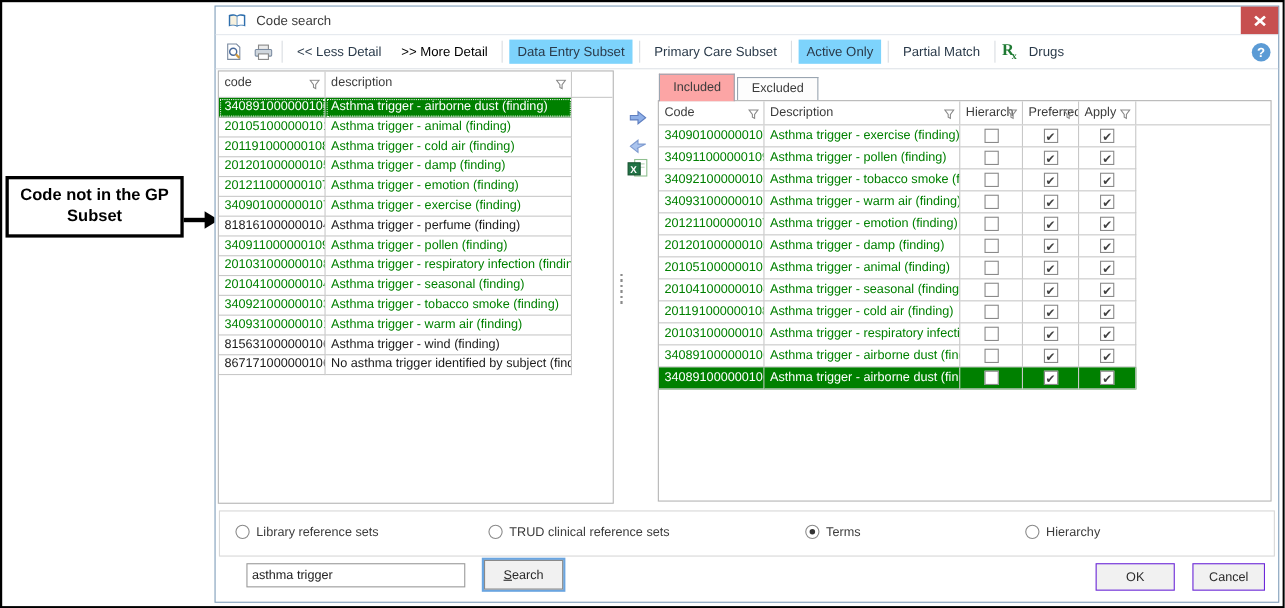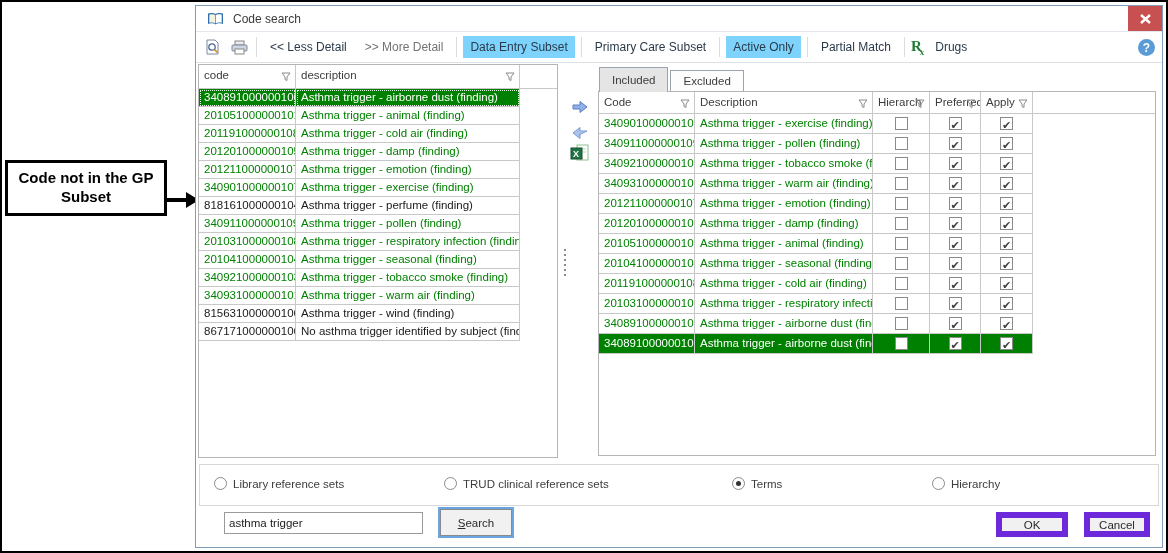--- a/index.html
+++ b/index.html
@@ -19,21 +19,21 @@
             border:1px solid #7f9db9; }
 
   .titlebar { position:relative; height:26px; border-bottom:1px solid #e4e8ee; display:flex; align-items:center; padding-left:8px; }
   .titlebar .title { font-size:12px; color:#3a3a3a; margin-left:7px; }
   .close-btn { position:absolute; top:0; right:0; width:34px; height:25px; background:#c75050;
                display:flex; align-items:center; justify-content:center; cursor:default; }
 
   .toolbar { position:relative; height:31px; border-bottom:1px solid #dfe3e8; display:flex; align-items:center; padding-left:6px; gap:4px; }
   .tbtn { font-size:12px; color:#2a3a4a; padding:4px 7px; white-space:nowrap; }
   .tbtn.hl { background:#7dd3fc; }
-  .tbtn.disabled { color:#737373; }
+  .tbtn.disabled { color:#000000; }
   .tsep { width:1px; height:20px; background:#d9dde2; margin:0 2px; }
   .ticon { display:flex; align-items:center; justify-content:center; width:22px; height:22px; }
   .help-btn { position:absolute; right:7px; top:7px; width:17px; height:17px; border-radius:50%; background:#5b9bd5;
               color:#fff; font-size:12px; font-weight:bold; display:flex; align-items:center; justify-content:center; }
 
   
   .rx-icon { color:#1f7a33; font-family:"Liberation Serif", serif; font-weight:bold; font-size:15px; }
   .rx-icon::before { content:"R"; }
   .rx-icon::after { content:"x"; font-size:9px; vertical-align:-4px; margin-left:-2px; }
 
@@ -51,42 +51,42 @@
 
   
   .mid-btn { position:absolute; }
   .grip { position:absolute; left:368px; top:243px; width:3px; height:28px;
           background-image:repeating-linear-gradient(#8a8a8a 0 2px, transparent 2px 5px); background-size:2px 100%; background-repeat:no-repeat; }
 
   
   .tabs { position:absolute; left:403px; top:61px; display:flex; align-items:flex-end; height:25px; }
   .tab { font-size:11.5px; color:#3c3c3c; background:#fdfdfd; border:1px solid #9aa5b1; border-bottom:none;
          padding:4px 12px 3px 12px; margin-right:2px; height:22px; }
-  .tab.active { height:25px; padding-top:6px; background:#e5e5e5; position:relative; z-index:2; }
+  .tab.active { height:25px; padding-top:6px; background:#fca5a5; position:relative; z-index:2; }
   .right-panel { position:absolute; left:402px; top:85px; width:558px; height:365px; background:#fff; border:1px solid #b5b5b5; overflow:hidden; }
   .rhead { display:flex; height:22px; border-bottom:1px solid #c8c8c8; }
   .rcode { width:96px; } .rdesc { width:178px; }
   .rh3 { width:57px; } .rh4 { width:51px; } .rh5 { width:52px; }
   .rrow { display:flex; height:20px; }
   .rrow .cell { font-size:11.5px; line-height:19px; padding:0 3px 0 5px; border-right:1px solid #c8c8c8; border-bottom:1px solid #c8c8c8;
                 color:#008000; white-space:nowrap; overflow:hidden; }
   .rrow .rchk { display:flex; align-items:center; justify-content:center; padding:0; }
   .rrow.sel .cell { background:#008000; color:#fff; }
   .cb { display:inline-block; width:13px; height:13px; background:#fff; border:1px solid #8a8a8a; position:relative; }
   .cb.on::after { content:"\2714"; position:absolute; left:1px; top:-2px; font-size:11px; color:#3f3f3f; }
 
   
   .filter-box { position:absolute; left:3px; top:458px; width:960px; height:42px; border:1px solid #d8d8d8; }
   .radio-item { position:absolute; top:12px; display:flex; align-items:center; gap:6px; font-size:11.5px; color:#3c3c3c;justify-content:space-between; }
   .rdot { width:13px; height:13px; border:1px solid #8a8a8a; border-radius:50%; background:#fff; position:relative; }
   .radio-item.on .rdot::after { content:""; position:absolute; left:3px; top:3px; width:5px; height:5px; border-radius:50%; background:#333; }
 
   .search-input { position:absolute; left:28px; top:506px; width:199px; height:22px; border:1px solid #9a9a9a; font-size:11.5px;
                   padding:0 4px; font-family:"Liberation Sans", sans-serif; color:#222; }
-  .btn { background:#f1f1f1; border:6px solid #6d28d9; font-size:11.5px; color:#2a2a2a; text-align:center;
+  .btn { background:#f1f1f1; border:1px solid #6d28d9; font-size:11.5px; color:#2a2a2a; text-align:center;
          font-family:"Liberation Sans", sans-serif; display:flex; align-items:center; justify-content:center; }
   .btn-search { position:absolute; left:244px; top:503px; width:72px; height:27px; border:1px solid #8a8a8a; box-shadow:0 0 0 2px #6aa5e0; }
   .btn-search .lbl { display:block; }
   .btn-search .lbl::first-letter { text-decoration:underline; }
   .btn-ok { position:absolute; left:800px; top:506px; width:72px; height:25px; }
   .btn-cancel { position:absolute; left:888px; top:506px; width:66px; height:25px; }
 </style>
 </head>
 <body>
 

